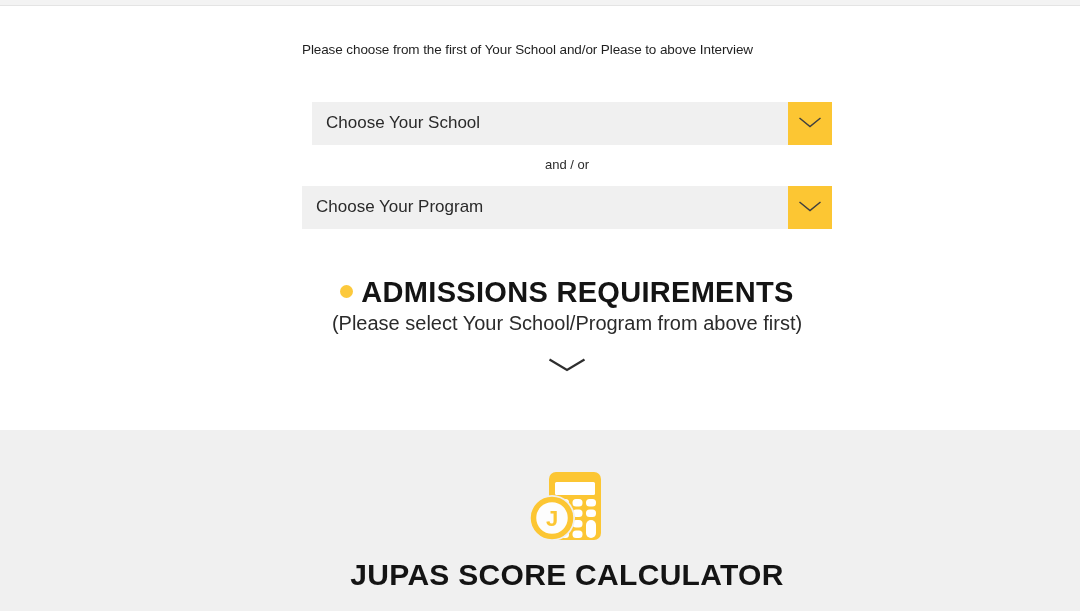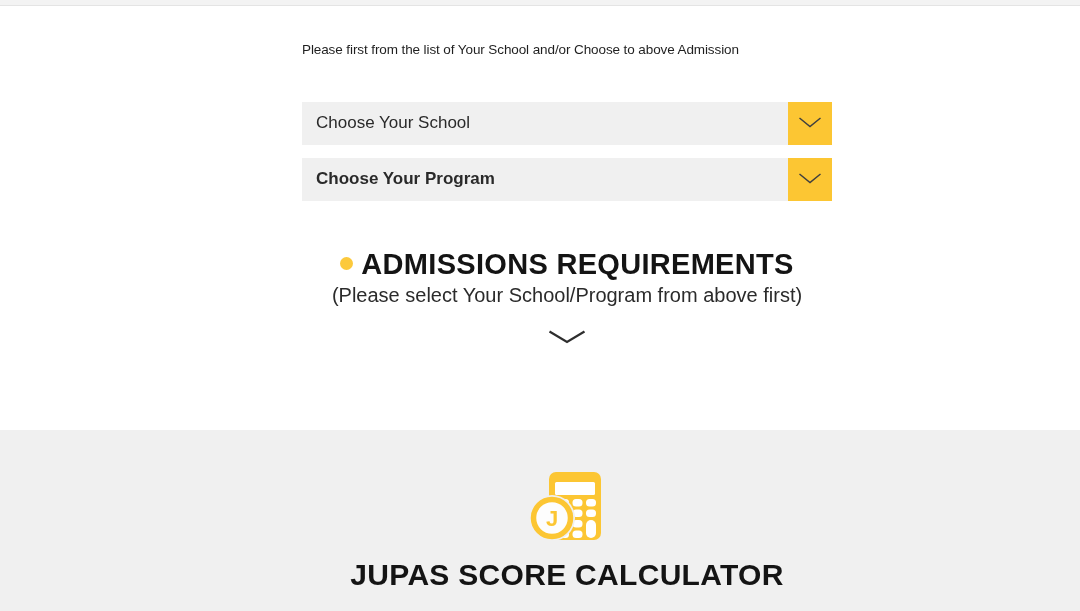--- a/index.html
+++ b/index.html
@@ -21,22 +21,22 @@
     letter-spacing: -0.1px; color: #1f1f1f;
   }
   .intro .line { display: block; white-space: nowrap; }
   .intro b { font-weight: 400; }
 
   
   .select-row {
     position: relative; height: 43px; background: #f0f0f0;
     display: flex; align-items: center; cursor: pointer;
   }
-  .select-row.school { margin-top: 44px; }
-  .select-row.program { margin-top: 13px; font-weight: bold; }
+  .select-row.school { margin-top: 44px; margin-left: 10px; }
+  .select-row.program { margin-top: 13px; }
   .select-label {
     padding-left: 14px; font-size: 17px; color: #2a2a2a;
   }
   .select-button {
     position: absolute; right: 0; top: 0; width: 44px; height: 43px;
     background: #fcc633; display: flex; align-items: center; justify-content: center;
     cursor: pointer;
   }
   .and-or {
     margin-top: 12px; text-align: center; font-size: 13px;
@@ -75,34 +75,35 @@
 </style>
 </head>
 <body>
 
 <div class="top-strip"></div>
 
 <div class="white-area">
   <div class="column">
 
     <p class="intro">
-      <span class="line"><span>Please first from the list of </span><b>Your School</b><span> and/or </span><b>Choose</b><span> to above </span><b>Admission</b></span>
+      <span class="line"><span>Please choose from the first of </span><b>Your School</b><span> and/or </span><b>Please</b><span> to above </span><b>Interview</b></span>
     </p>
 
     <div class="select-row school">
       <span class="select-label">Choose Your School</span>
       <span class="select-button">
         <span>
           <svg width="24" height="11" viewBox="0 0 24 11">
               <path d="M1.5 1 L12 9.5 L22.5 1" fill="none" stroke="#3f3f3f" stroke-width="1.5"></path>
             </svg>
         </span>
       </span>
     </div>
 
+    <div class="and-or">and / or</div>
 
     <div class="select-row program">
       <span class="select-label">Choose Your Program</span>
       <span class="select-button">
         <span>
           <svg width="24" height="11" viewBox="0 0 24 11">
               <path d="M1.5 1 L12 9.5 L22.5 1" fill="none" stroke="#3f3f3f" stroke-width="1.5"></path>
             </svg>
         </span>
       </span>

